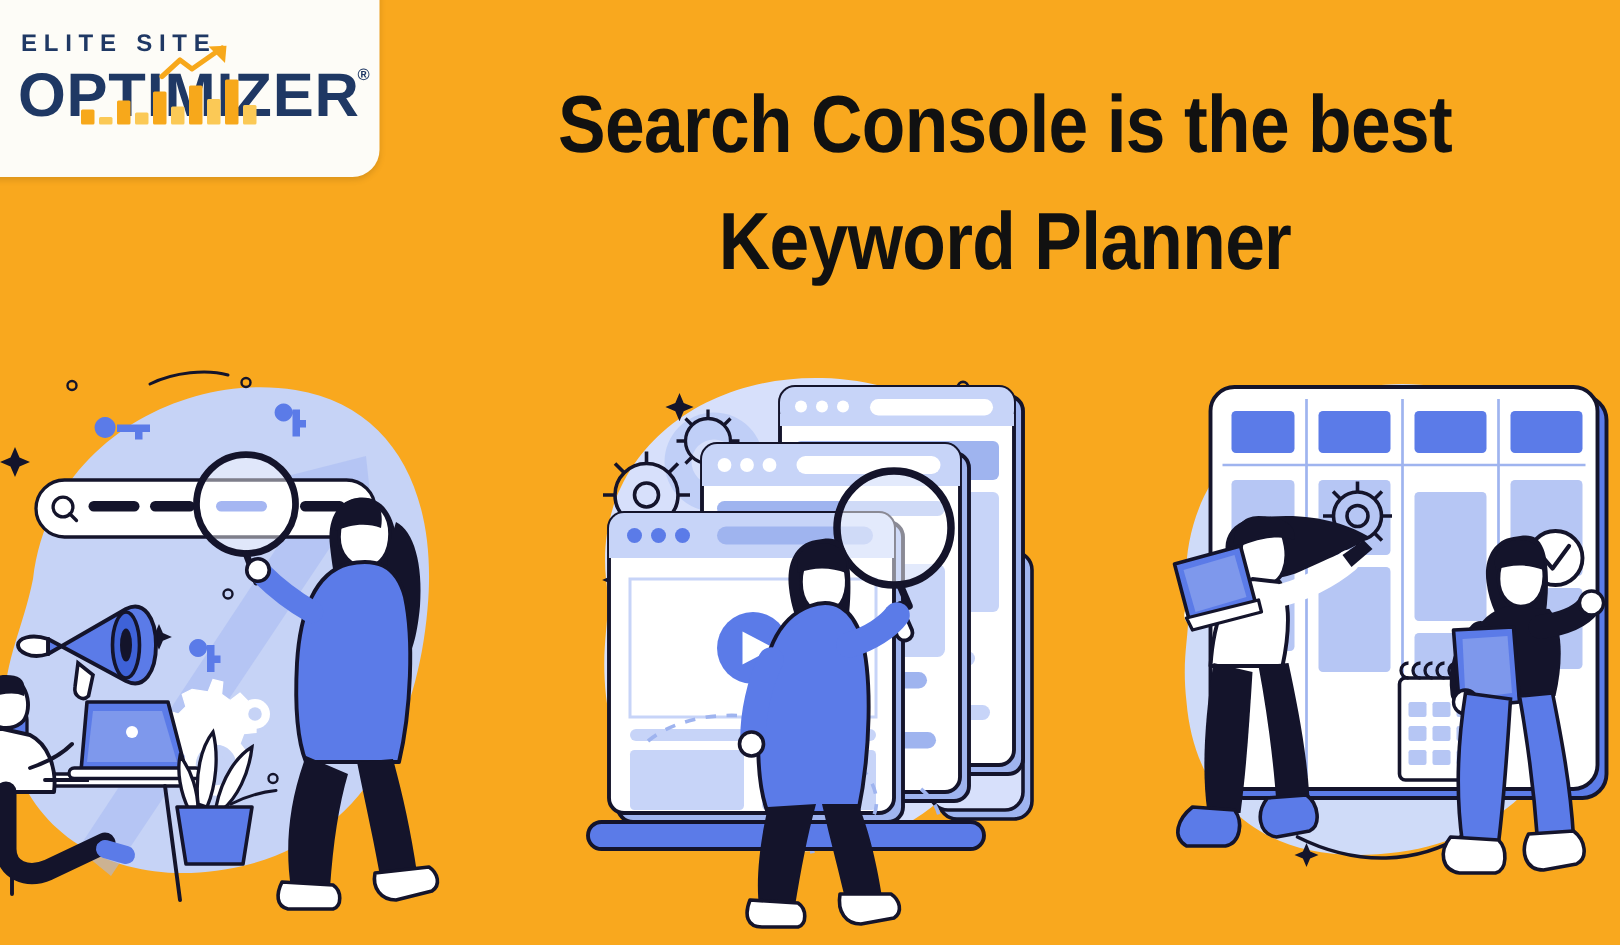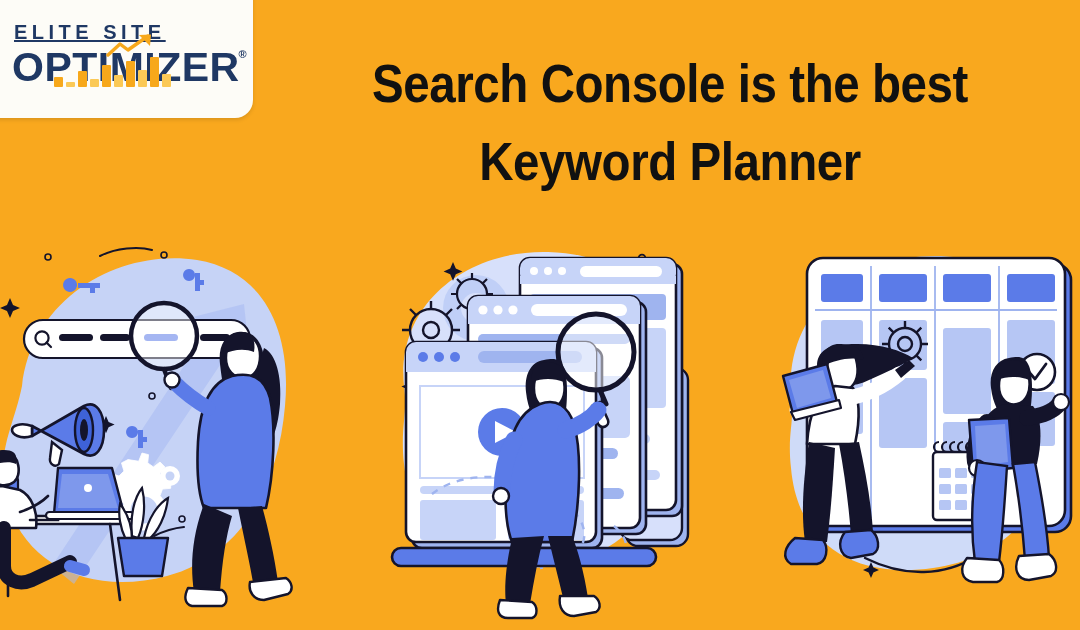--- a/index.html
+++ b/index.html
@@ -31,26 +31,25 @@
   #logo-inner {
     position: absolute;
     left: 20px;
     top: 32px;
     width: 235px;
     height: 82px;
   }
   .logo-top {
     font-family: "Liberation Sans", sans-serif;
     font-weight: 700;
-    font-size: 20px;
+    font-size: 16px;
     letter-spacing: 4.5px;
     color: #1f3864;
     line-height: 1;
     padding-left: 4px;
-    text-decoration: underline;
   }
   .logo-bottom {
     position: relative;
     font-family: "Liberation Sans", sans-serif;
     font-weight: 700;
     font-size: 41px;
     letter-spacing: 0.5px;
     color: #1f3864;
     line-height: 1;
     margin-top: 5px;

